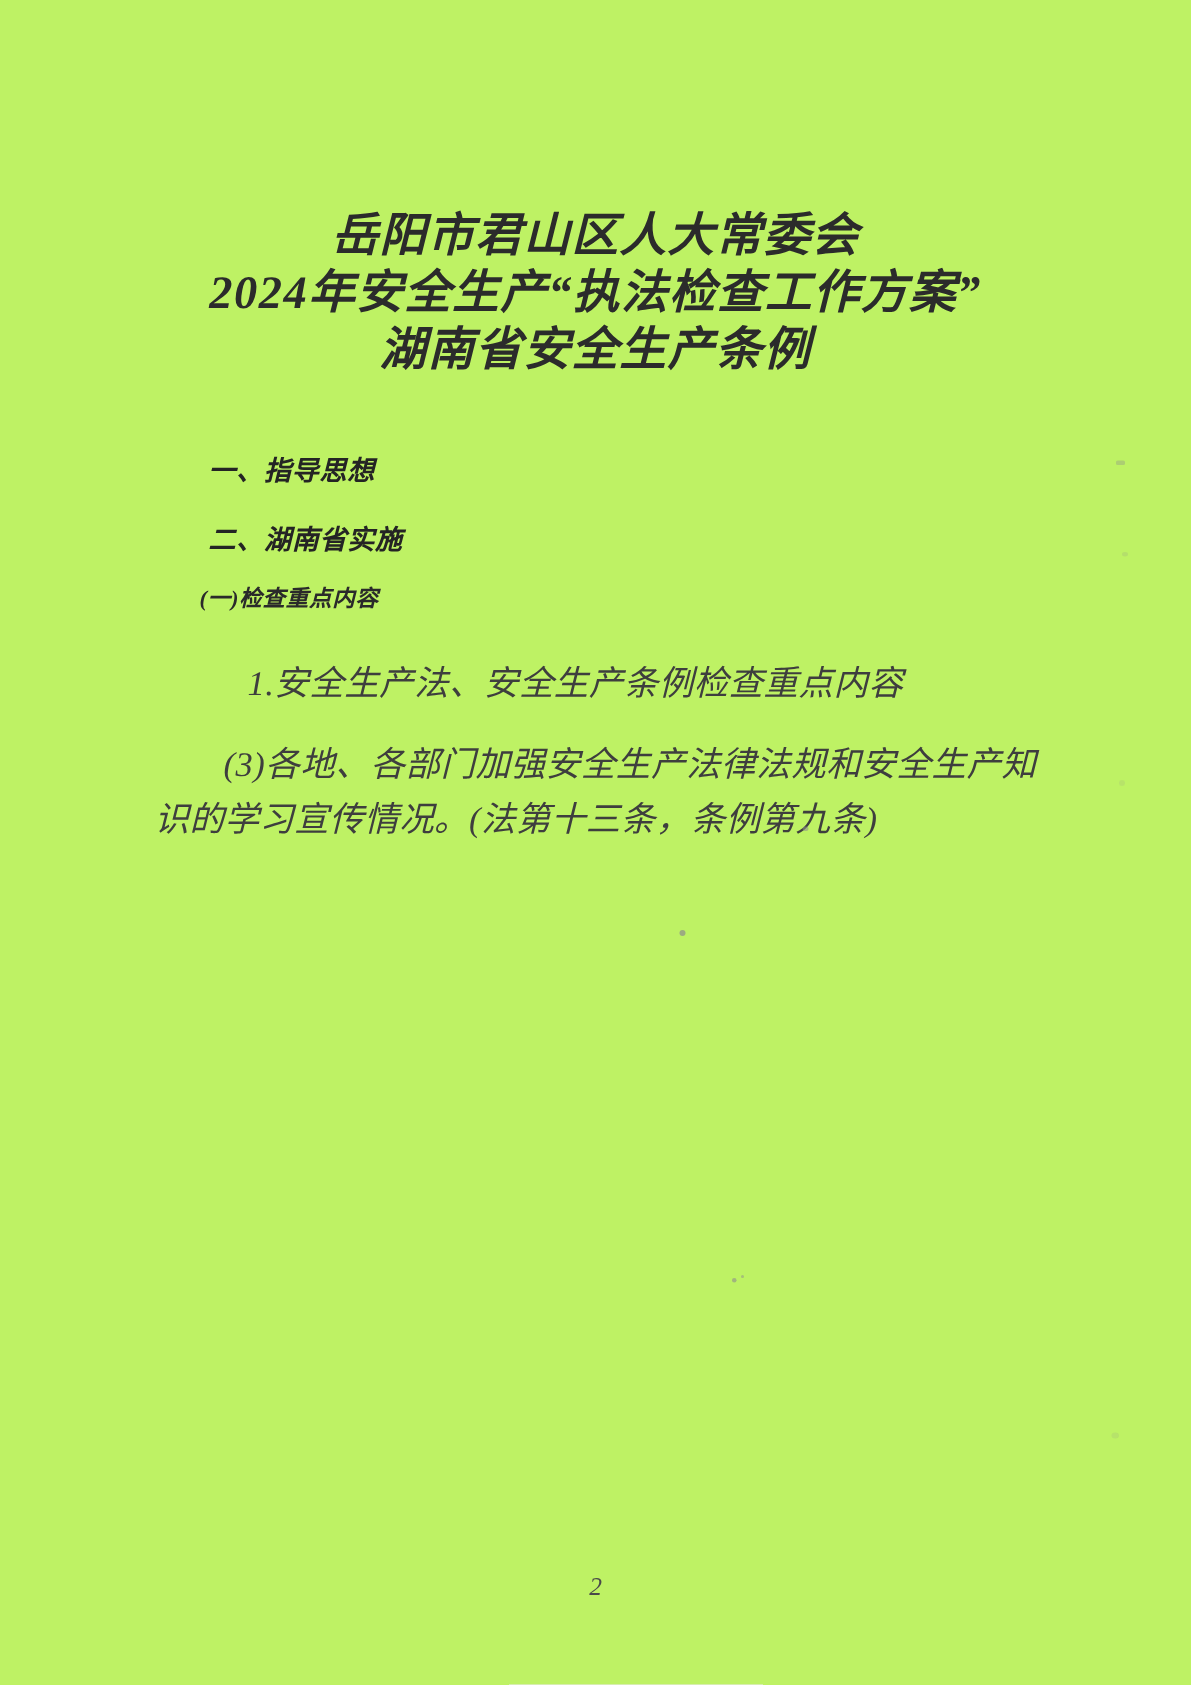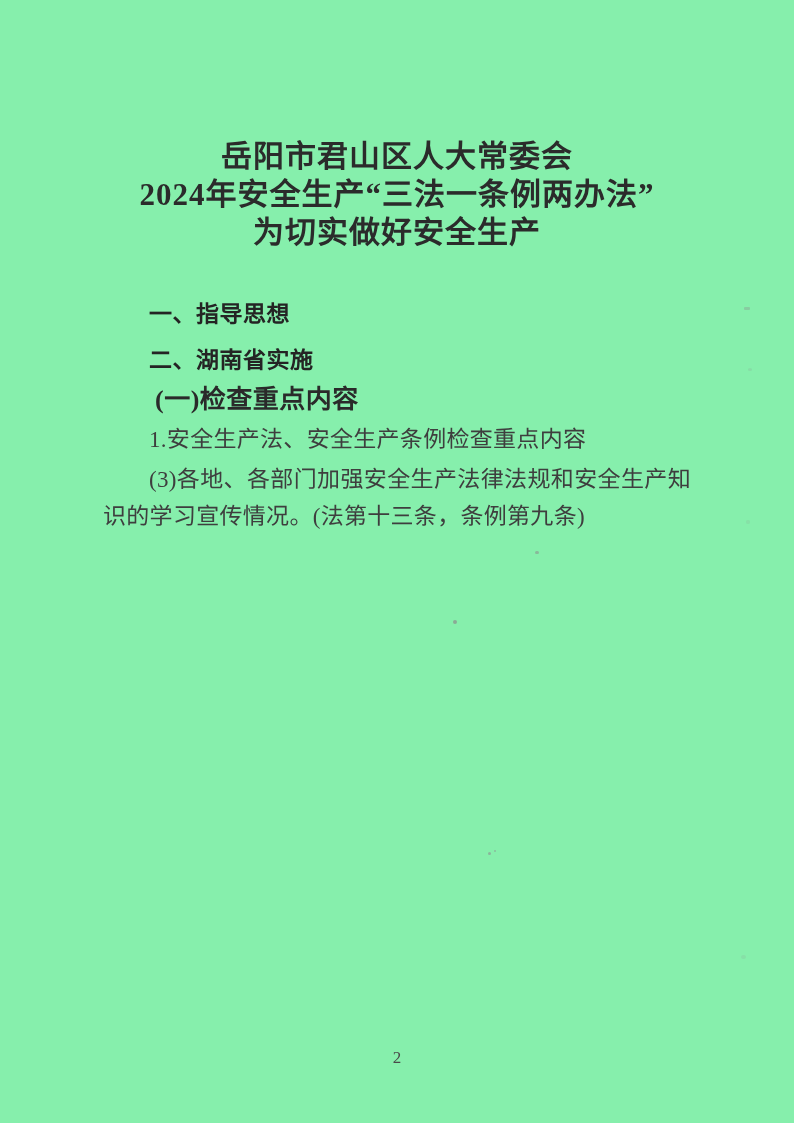--- a/index.html
+++ b/index.html
@@ -5,23 +5,24 @@
   html, body {
     margin: 0;
     padding: 0;
     background: #e9e9e9;
   }
   .page {
     position: relative;
     width: 794px;
     height: 1123px;
     margin: 0 auto;
-    background: #86efac;
+    background: #bef264;
     overflow: hidden;
     font-family: "Liberation Serif", "DejaVu Serif", serif;
+    font-style: italic;
   }
   .content {
     position: absolute;
     left: 103px;
     top: 138px;
     width: 588px;
   }
   .doc-title {
     text-align: center;
     font-weight: bold;
@@ -41,36 +42,36 @@
     line-height: 36.5px;
     text-align: justify;
     text-indent: 2em;
     letter-spacing: 0.3px;
   }
   .heading-hei {
     margin: 6px 0 0 0;
     font-family: "Liberation Sans", "DejaVu Sans", sans-serif;
     font-weight: 700;
     color: #242424;
-    font-size: 23px;
+    font-size: 18px;
     line-height: 40px;
     text-indent: 2em;
     letter-spacing: 0.5px;
   }
   .heading-kai {
     margin: 0;
     font-weight: 700;
     color: #2a2a2a;
-    font-size: 26px;
+    font-size: 15px;
     line-height: 40px;
     text-indent: 2em;
     letter-spacing: 0.5px;
   }
   .item-line {
-    margin: 0;
+    margin: 16px;
     font-size: 23px;
     line-height: 40px;
     text-align: justify;
     text-indent: 2em;
     letter-spacing: 0.3px;
   }
   .item-para {
     margin: 2px 0 0 0;
     font-size: 23px;
     line-height: 36.5px;
@@ -105,22 +106,22 @@
 </style>
 </head>
 <body>
 
 <div class="page">
 
   <div class="content">
 
     <div class="doc-title">
       <div>岳阳市君山区人大常委会</div>
-      <div>2024年安全生产“三法一条例两办法”</div>
-      <div>为切实做好安全生产</div>
+      <div>2024年安全生产“执法检查工作方案”</div>
+      <div>湖南省安全生产条例</div>
     </div>
 
     <div class="body-block">
 
       <h2 class="heading-hei">一、指导思想</h2>
 
 
       <h2 class="heading-hei">二、湖南省实施</h2>
 
       <h3 class="heading-kai">(一)检查重点内容</h3>

